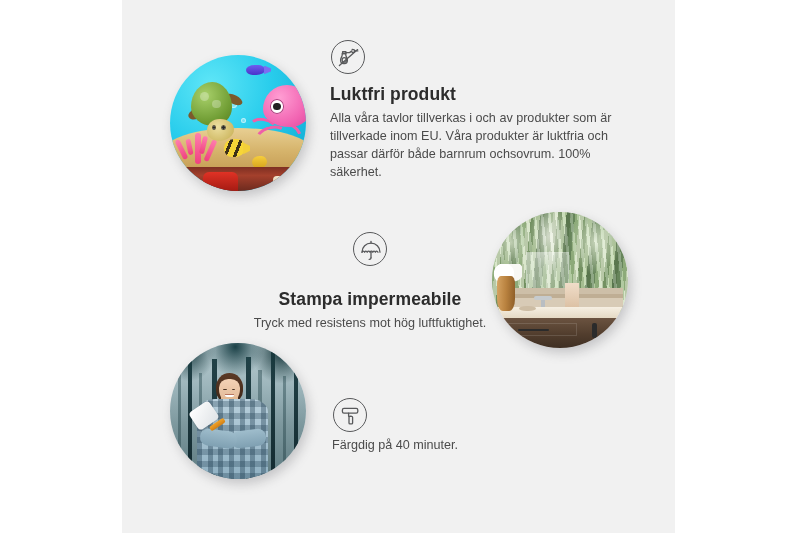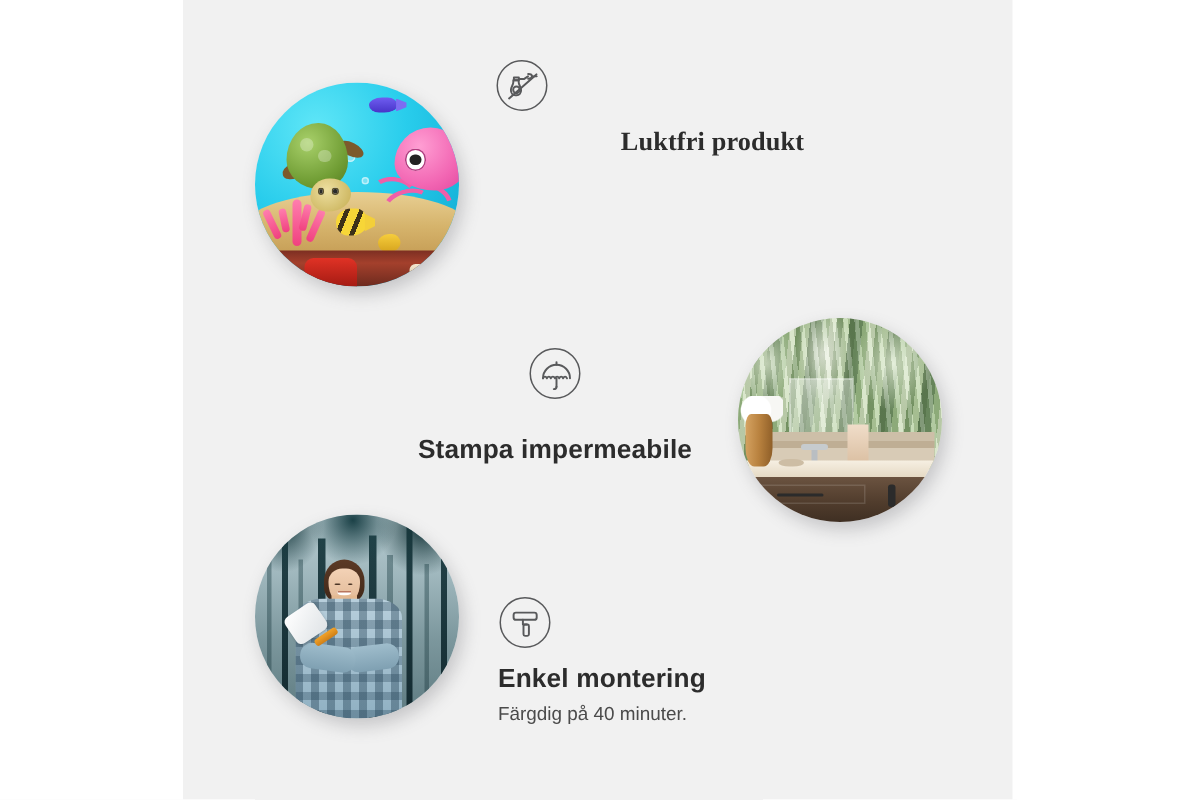--- a/index.html
+++ b/index.html
@@ -314,21 +314,21 @@
   }
   .ficon svg { position: absolute; left: 0; top: 0; }
   .ftitle {
     font-size: 17.5px; font-weight: bold; color: #2c2c2c;
     letter-spacing: .1px; margin-top: 10px;
   }
   .fbody {
     font-size: 12.6px; color: #4b4b4b; line-height: 1.42; margin-top: 5px;
   }
 
-  #feature-odour { left: 208px; top: 40px; width: 290px; text-align: center; font-family: Liberation Serif, serif; }
+  #feature-odour { left: 208px; top: 40px; width: 290px; text-align: left; }
   #feature-odour .ficon { margin-left: 1px; }
   #feature-water { left: 78px; top: 232px; width: 340px; text-align: center; }
   #feature-water .ficon { margin: 0 auto; }
   #feature-water .ftitle { margin-top: 23px; }
   #feature-mount { left: 210px; top: 398px; width: 280px; text-align: left; }
   #feature-mount .ficon { margin-left: 1px; }
 </style>
 </head>
 <body>
 
@@ -433,45 +433,46 @@
             <path d="M10.6 10.6h3.3v1.9h-3.3z"></path>
             <path d="M14.1 11.6h3.4l2.5-1.7"></path>
             <path d="M20.1 8.3c1.4 0 2.6 .7 2.6 1.6s-1.2 1.6-2.6 1.6"></path>
             <path d="M22.7 9.9h3.1"></path>
             <circle cx="12.3" cy="18.9" r="2.2"></circle>
             <path d="M7.4 24.6 25.6 8.6"></path>
           </g>
         </svg>
       </div>
       <div class="ftitle">Luktfri produkt</div>
+      <div class="fbody">Alla våra tavlor tillverkas i och av produkter som är tillverkade inom EU. Våra produkter är luktfria och passar därför både barnrum ochsovrum. 100% säkerhet.</div>
     </div>
 
     <div class="feature" id="feature-water">
       <div class="ficon">
         <svg width="34" height="34" viewBox="0 0 34 34" aria-hidden="true">
           <g fill="none" stroke="#58595b" stroke-width="1.3" stroke-linejoin="round" stroke-linecap="round">
             <path d="M8 19.2c0-5 4-9 9-9s9 4 9 9"></path>
             <path d="M8 19.2c.8-1.5 1.9-1.5 2.6 0 .8-1.5 1.9-1.5 2.6 0 .8-1.5 2-1.5 2.8 0 .8-1.5 2-1.5 2.8 0 .8-1.5 1.9-1.5 2.6 0 .8-1.5 1.9-1.5 2.6 0"></path>
             <path d="M17 19.2v5.6"></path>
             <path d="M17 10.2V8.4"></path>
             <path d="M17 24.8c0 1-.9 1.6-1.8 1.6"></path>
           </g>
         </svg>
       </div>
       <div class="ftitle">Stampa impermeabile</div>
+      <div class="fbody">Tryck med resistens mot hög luftfuktighet.</div>
     </div>
 
     <div class="feature" id="feature-mount">
       <div class="ficon">
         <svg width="34" height="34" viewBox="0 0 34 34" aria-hidden="true">
           <g fill="none" stroke="#58595b" stroke-width="1.3" stroke-linejoin="round" stroke-linecap="round">
             <rect x="8.4" y="9.4" width="15.4" height="4.8" rx="1.6"></rect>
             <path d="M14.6 14.2v3.1h2.6"></path>
             <rect x="15" y="17.3" width="3.6" height="7.6" rx="1"></rect>
           </g>
         </svg>
       </div>
-      <div class="ftitle">Enkel montering</div>
       <div class="fbody">Färgdig på 40 minuter.</div>
     </div>
 
   </div>
 </div>
 
 </body></html>

